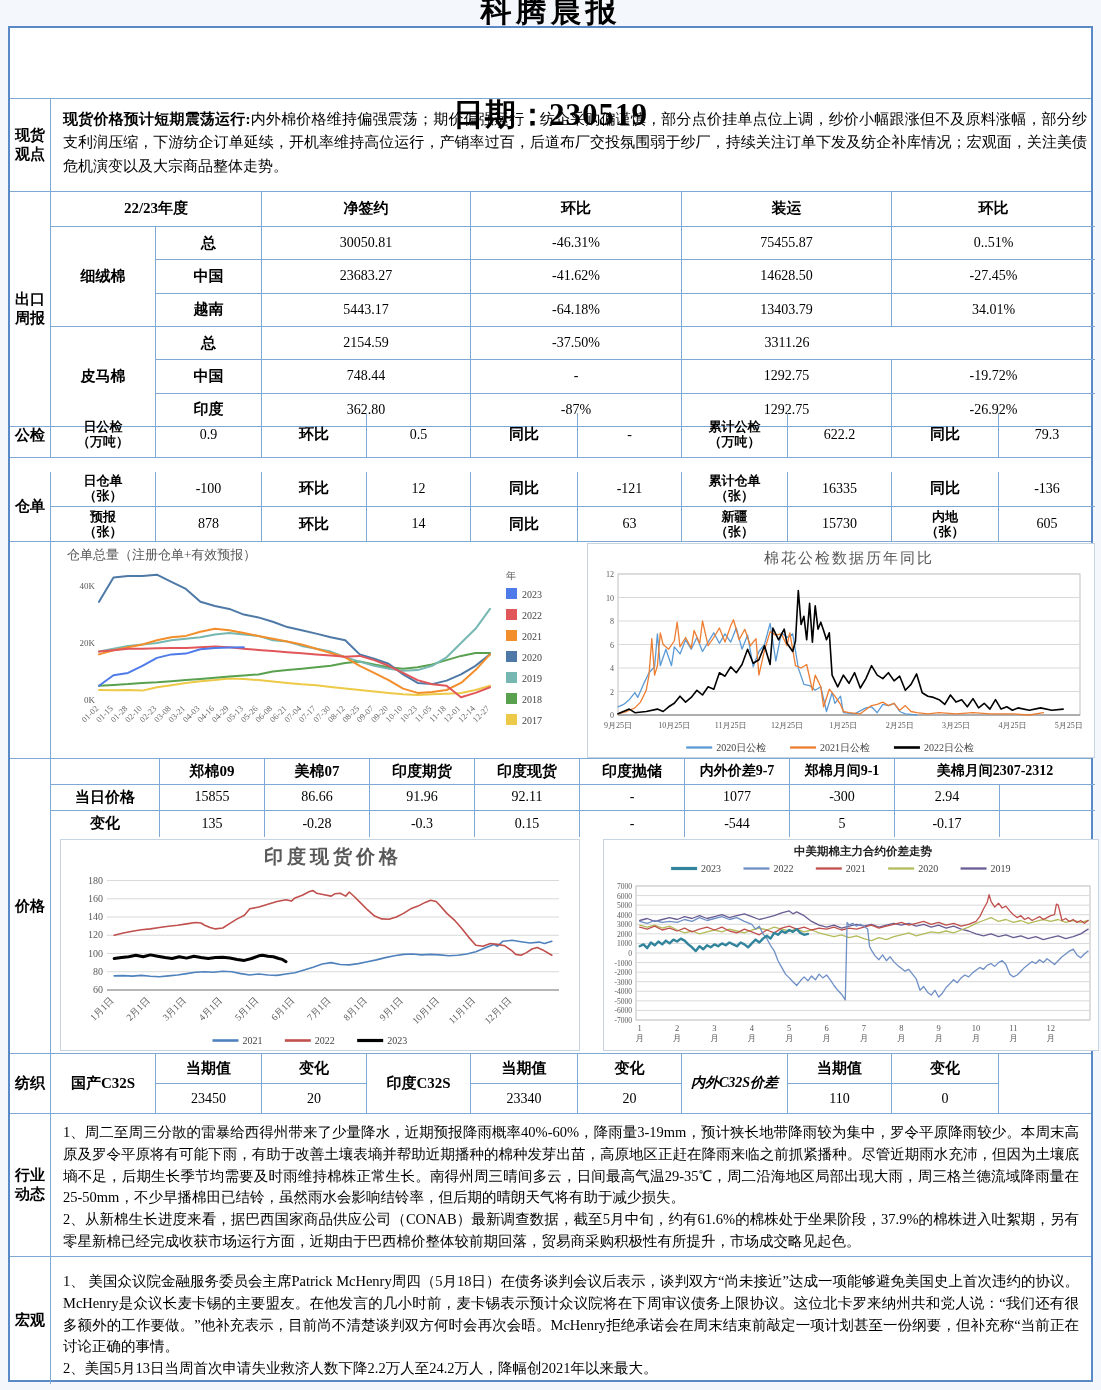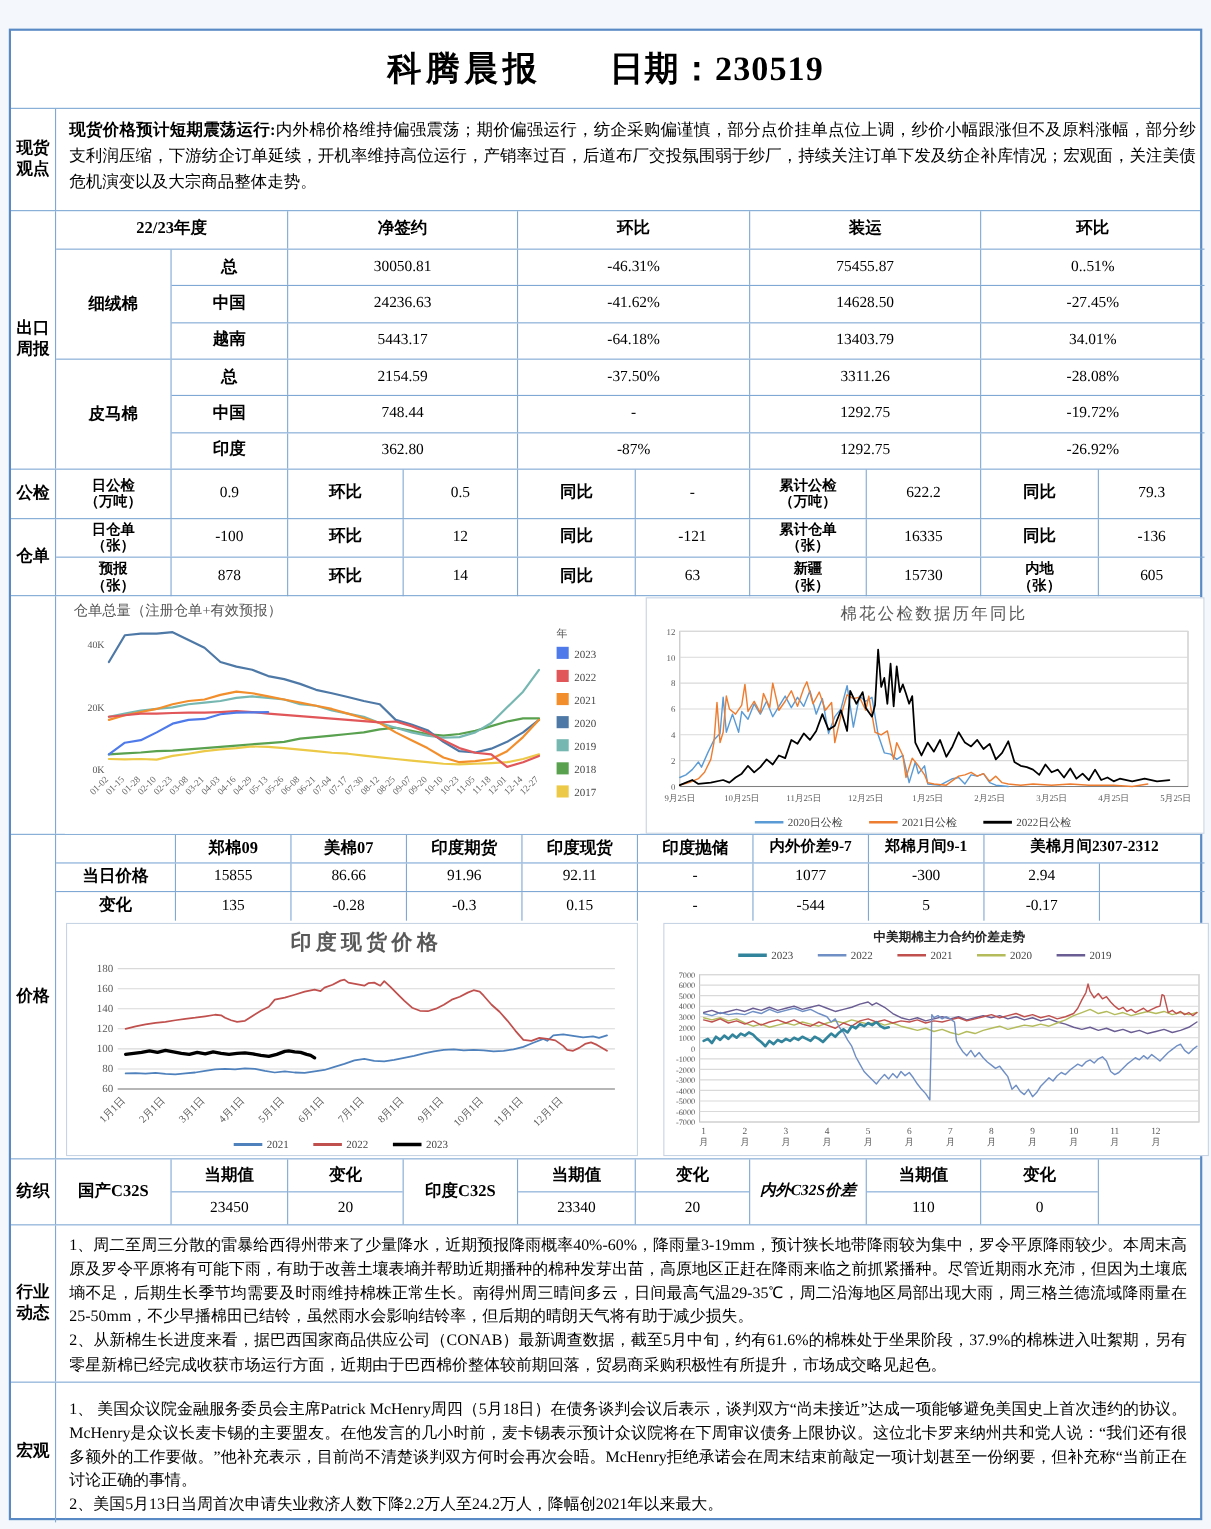--- a/index.html
+++ b/index.html
@@ -10,21 +10,21 @@
   .side{width:41px;min-width:41px;border-right:1px solid #7fa8d4;display:flex;align-items:center;justify-content:center;
         font-weight:bold;font-size:15px;text-align:left;white-space:pre-line;line-height:1.25;box-sizing:border-box;}
   .content{flex:1;position:relative;box-sizing:border-box;}
   .c{display:flex;align-items:center;justify-content:center;border-right:1px solid #7fa8d4;box-sizing:border-box;
      font-size:14px;text-align:center;white-space:pre-line;line-height:1.15;overflow:visible;}
   .c:last-child{border-right:none;}
   .b{font-weight:bold;font-size:15px;}
   .hrow{display:flex;border-bottom:1px solid #7fa8d4;box-sizing:border-box;}
   .hrow:last-child{border-bottom:none;}
   
-  .titlebar{display:flex;align-items:center;justify-content:center;gap:62px;height:100%;width:100%;}
+  .titlebar{display:flex;align-items:center;justify-content:center;gap:62px;height:100%;width:100%;flex-direction:column;}
   .title-main{font-size:31px;font-weight:bold;letter-spacing:4px;}
   .title-date{font-size:31px;font-weight:bold;letter-spacing:1px;}
   
   .spot-text{padding:9px 4px 6px 12px;font-size:15px;line-height:1.56;text-align:justify;}
   .spot-lead{font-weight:bold;}
   
   .exp-groupcol{display:flex;flex-direction:column;width:105px;min-width:105px;border-right:1px solid #7fa8d4;box-sizing:border-box;}
   .exp-group{flex:1;display:flex;align-items:center;justify-content:center;font-weight:bold;font-size:15px;border-bottom:1px solid #7fa8d4;box-sizing:border-box;}
   .exp-group:last-child{border-bottom:none;}
   .exp-rows{flex:1;display:flex;flex-direction:column;}
@@ -83,59 +83,58 @@
         <div class="exp-rows">
           <div class="hrow" style="flex:1;">
             <div class="c b" style="width:106px;">总</div>
             <div class="c" style="width:209px;">30050.81</div>
             <div class="c" style="width:211px;">-46.31%</div>
             <div class="c" style="width:210px;">75455.87</div>
             <div class="c" style="width:203px;">0..51%</div>
           </div>
           <div class="hrow" style="flex:1;">
             <div class="c b" style="width:106px;">中国</div>
-            <div class="c" style="width:209px;">24236.63</div>
+            <div class="c" style="width:209px;">23683.27</div>
             <div class="c" style="width:211px;">-41.62%</div>
             <div class="c" style="width:210px;">14628.50</div>
             <div class="c" style="width:203px;">-27.45%</div>
           </div>
           <div class="hrow" style="flex:1;">
             <div class="c b" style="width:106px;">越南</div>
             <div class="c" style="width:209px;">5443.17</div>
             <div class="c" style="width:211px;">-64.18%</div>
             <div class="c" style="width:210px;">13403.79</div>
             <div class="c" style="width:203px;">34.01%</div>
           </div>
           <div class="hrow" style="flex:1;">
             <div class="c b" style="width:106px;">总</div>
             <div class="c" style="width:209px;">2154.59</div>
             <div class="c" style="width:211px;">-37.50%</div>
             <div class="c" style="width:210px;">3311.26</div>
-            <div class="c" style="width:203px;">-28.08%</div>
           </div>
           <div class="hrow" style="flex:1;">
             <div class="c b" style="width:106px;">中国</div>
             <div class="c" style="width:209px;">748.44</div>
             <div class="c" style="width:211px;">-</div>
             <div class="c" style="width:210px;">1292.75</div>
             <div class="c" style="width:203px;">-19.72%</div>
           </div>
           <div class="hrow" style="flex:1;">
             <div class="c b" style="width:106px;">印度</div>
             <div class="c" style="width:209px;">362.80</div>
             <div class="c" style="width:211px;">-87%</div>
             <div class="c" style="width:210px;">1292.75</div>
             <div class="c" style="width:203px;">-26.92%</div>
           </div>
         </div>
       </div>
     </div>
   </div>
 
-  <div class="row" style="top:399px;height:45px;">
+  <div class="row" style="top:385px;height:45px;">
     <div class="side">公检</div>
     <div class="content" style="display:flex;">
       <div class="c b" style="width:105px;font-size:13px;">日公检
 （万吨）</div>
       <div class="c" style="width:106px;">0.9</div>
       <div class="c b" style="width:105px;">环比</div>
       <div class="c" style="width:104px;">0.5</div>
       <div class="c b" style="width:107px;">同比</div>
       <div class="c" style="width:104px;">-</div>
       <div class="c b" style="width:106px;font-size:13px;">累计公检

